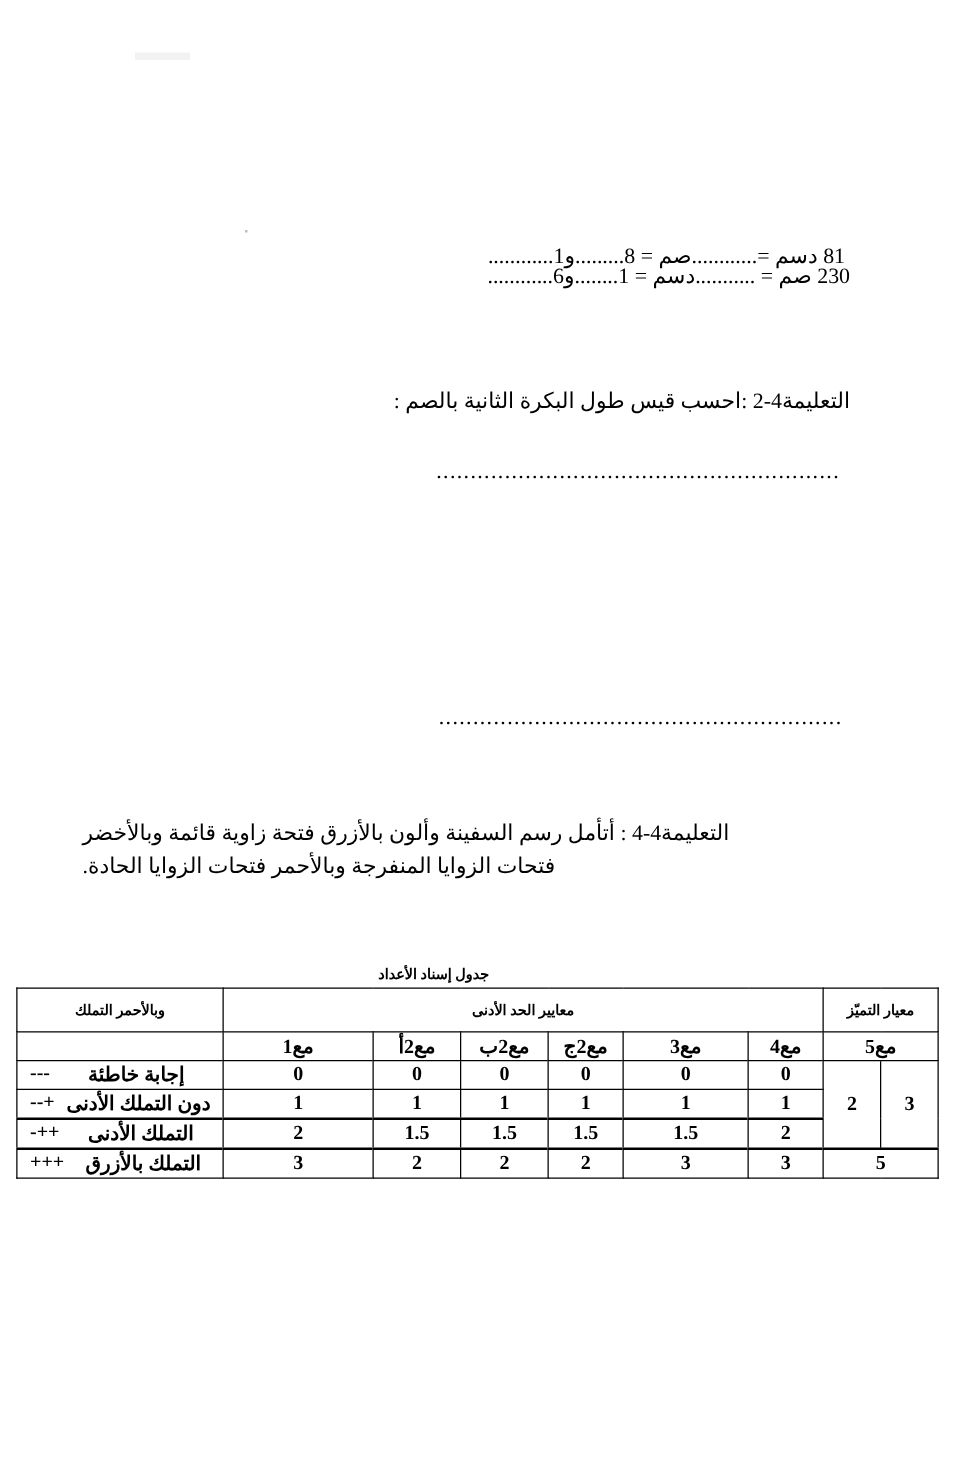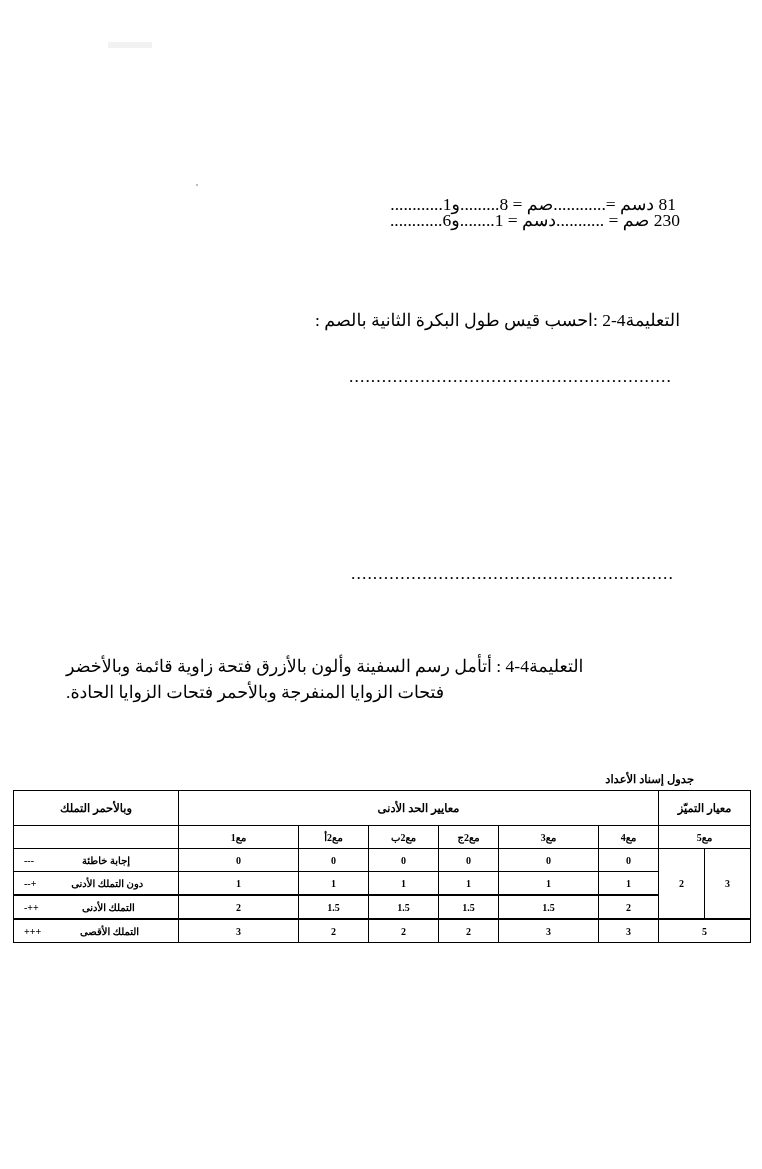--- a/index.html
+++ b/index.html
@@ -76,40 +76,40 @@
     white-space: nowrap;
     overflow: hidden;
   }
 
   
   .table-title {
     position: absolute;
     left: 0;
     top: 772px;
     width: 694px;
-    text-align: right;
+    text-align: center;
     font-size: 11.5px;
     font-weight: bold;
     direction: rtl;
   }
 
   table.grading {
     position: absolute;
     left: 13px;
     top: 790px;
     width: 737px;
     border-collapse: collapse;
     direction: rtl;
     table-layout: fixed;
   }
 
   table.grading td,
   table.grading th {
     border: 1px solid #000000;
-    font-size: 10px;
+    font-size: 16px;
     font-weight: bold;
     text-align: center;
     padding: 0;
     height: 22px;
     font-family: "Liberation Serif", "DejaVu Serif", serif;
   }
 
   table.grading th.hdr-main {
     height: 34px;
     font-size: 11.5px;
@@ -246,19 +246,19 @@
       <tr>
         <td class="merged-num thickline" colspan="2">5</td>
         <td class="num thickline">3</td>
         <td class="num thickline">3</td>
         <td class="num thickline">2</td>
         <td class="num thickline">2</td>
         <td class="num thickline">2</td>
         <td class="num thickline">3</td>
         <td class="level-cell thickline">
           <span class="sym">+++</span>
-          <span>التملك الأقصى</span>
+          <span>التملك بالأزرق</span>
         </td>
       </tr>
     </tbody>
   </table>
 
 </div>
 
 </body></html>

